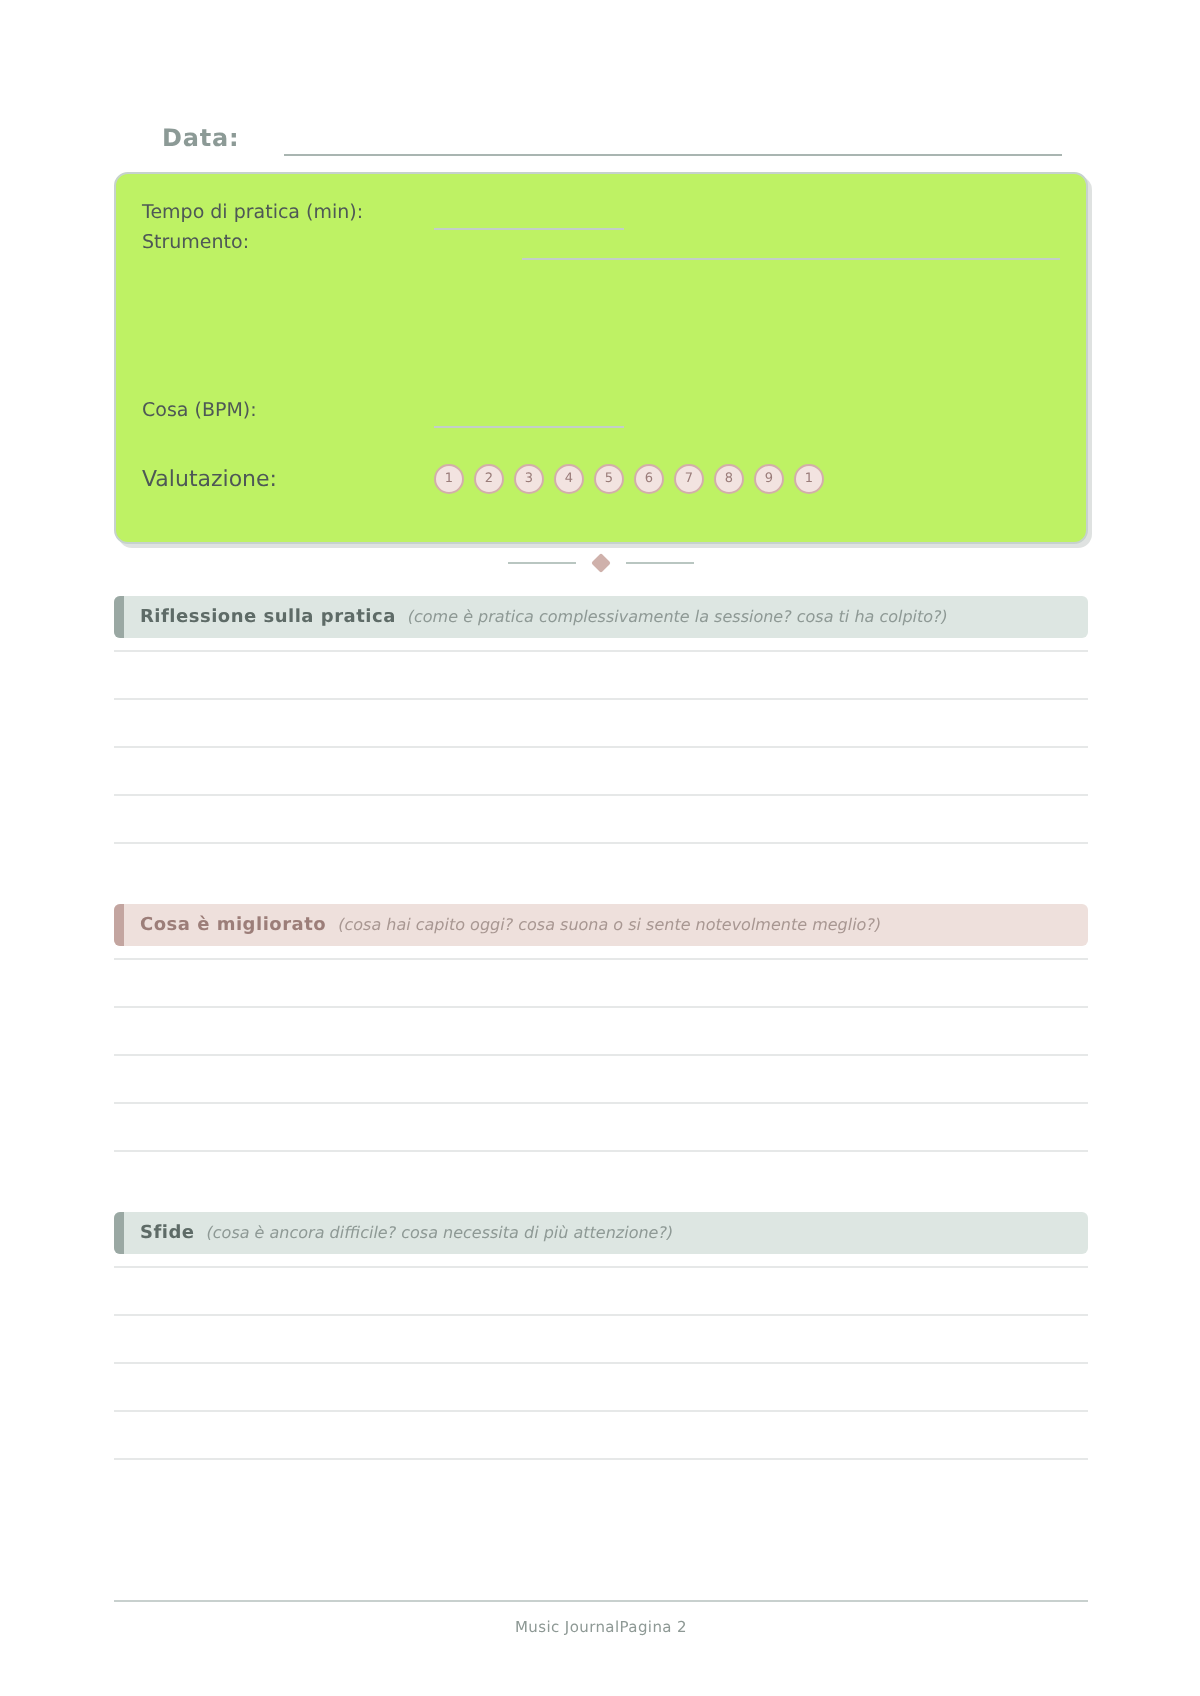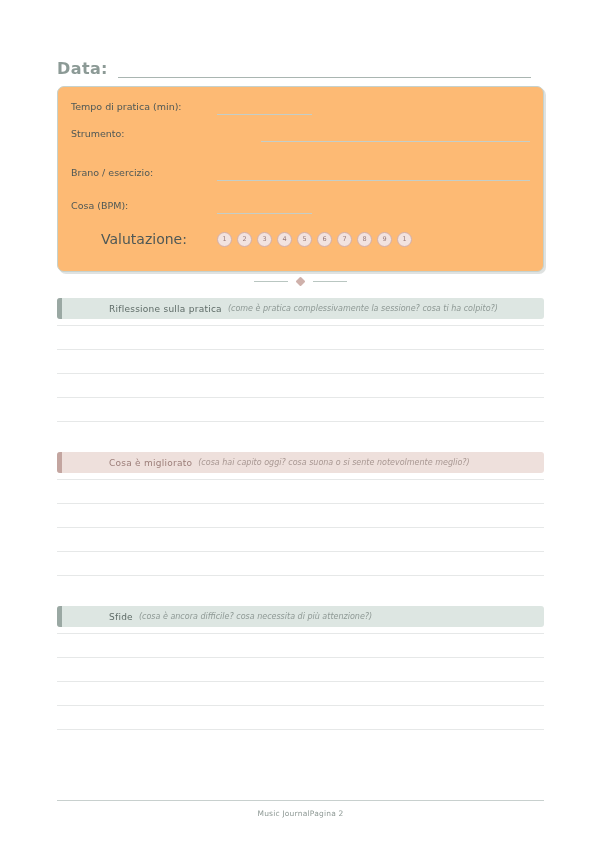--- a/index.html
+++ b/index.html
@@ -27,44 +27,45 @@
   .date-row {
     position: absolute;
     left: 57px;
     top: 58px;
     width: 474px;
     height: 20px;
     display: flex;
     align-items: flex-end;
   }
   .date-label {
-    font-size: 16px;
+    font-size: 12px;
     font-weight: bold;
     color: #8c9a96;
     letter-spacing: 0.4px;
     line-height: 14px;
     padding-bottom: 2px;
     width: 60px;
     flex: none;
+    margin-left: 24px;
   }
   .date-line {
     flex: 1;
     height: 1px;
     background: #a9b5b1;
     margin-left: 1px;
   }
 
   
   .info-card {
     position: absolute;
     left: 57px;
     top: 86px;
     width: 487px;
     height: 186px;
-    background: #fdba74;
+    background: #bef264;
     border: 1px solid #c6d2cd;
     border-radius: 7px;
     box-shadow: 2px 2px 0 0 rgba(150,160,156,0.30);
   }
 
   .field {
     position: absolute;
     left: 13px;
     right: 13px;
     height: 18px;
@@ -80,41 +81,40 @@
     padding-bottom: 2px;
   }
   .field-line {
     height: 1px;
     background: #c3cec9;
   }
   .field-line.short { width: 95px; }
   .field-line.long  { flex: 1; }
 
   .field.f1 { top: 10px; }
-  .field.f2 { top: 37px; gap: 44px; }
+  .field.f2 { top: 25px; gap: 44px; }
   .field.f3 { top: 76px; }
   .field.f4 { top: 109px; }
 
   
   .rating-row {
     position: absolute;
     left: 13px;
     top: 142px;
     right: 13px;
     height: 20px;
     display: flex;
     align-items: center;
   }
   .rating-label {
-    font-size: 14px;
+    font-size: 11px;
     color: #4e5856;
     line-height: 13px;
     width: 146px;
     flex: none;
-    text-align: center;
   }
   .rating-dots {
     display: flex;
     gap: 5px;
     align-items: center;
   }
   .rating-dot {
     width: 15px;
     height: 15px;
     border-radius: 50%;
@@ -175,24 +175,23 @@
     left: 0; top: 0; bottom: 0;
     width: 5px;
   }
   .sec-head.green { background: #dde6e2; }
   .sec-head.green::before { background: #9aa8a3; }
   .sec-head.rose  { background: #eee0dc; }
   .sec-head.rose::before  { background: #c3a5a0; }
 
   .sec-title {
     font-size: 9px;
-    font-weight: normal;
+    font-weight: bold;
     letter-spacing: 0.25px;
     line-height: 12px;
-    margin-left: 39px;
   }
   .sec-head.green .sec-title { color: #5e6b67; }
   .sec-head.rose  .sec-title { color: #9c7e79; }
 
   .sec-hint {
     font-size: 8px;
     font-style: italic;
     line-height: 12px;
     margin-left: 6px;
   }
@@ -246,24 +245,20 @@
     <div class="field f1">
       <span class="field-label">Tempo di pratica (min):</span>
       <span class="field-line short"></span>
     </div>
 
     <div class="field f2">
       <span class="field-label">Strumento:</span>
       <span class="field-line long"></span>
     </div>
 
-    <div class="field f3">
-      <span class="field-label">Brano / esercizio:</span>
-      <span class="field-line long"></span>
-    </div>
 
     <div class="field f4">
       <span class="field-label">Cosa (BPM):</span>
       <span class="field-line short"></span>
     </div>
 
     <div class="rating-row">
       <span class="rating-label">Valutazione:</span>
       <div class="rating-dots">
         <span class="rating-dot">1</span>

